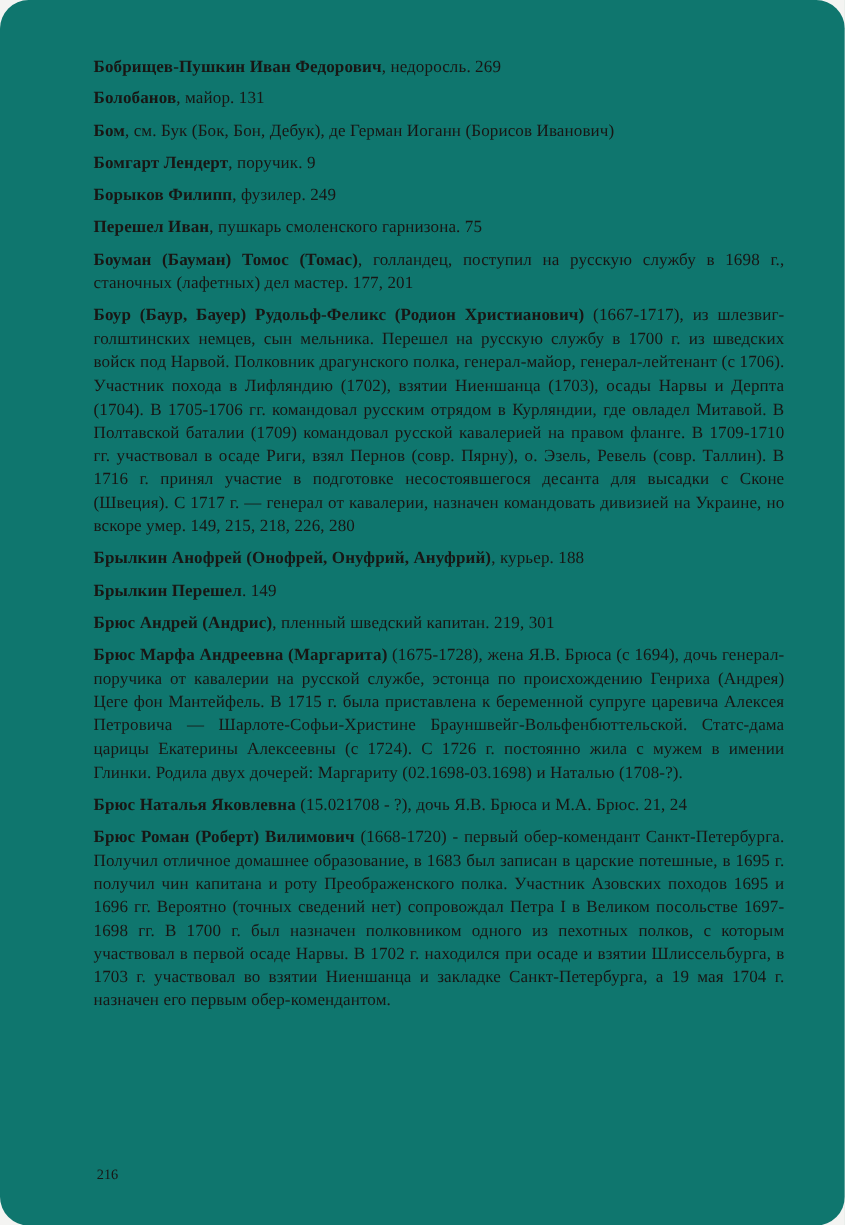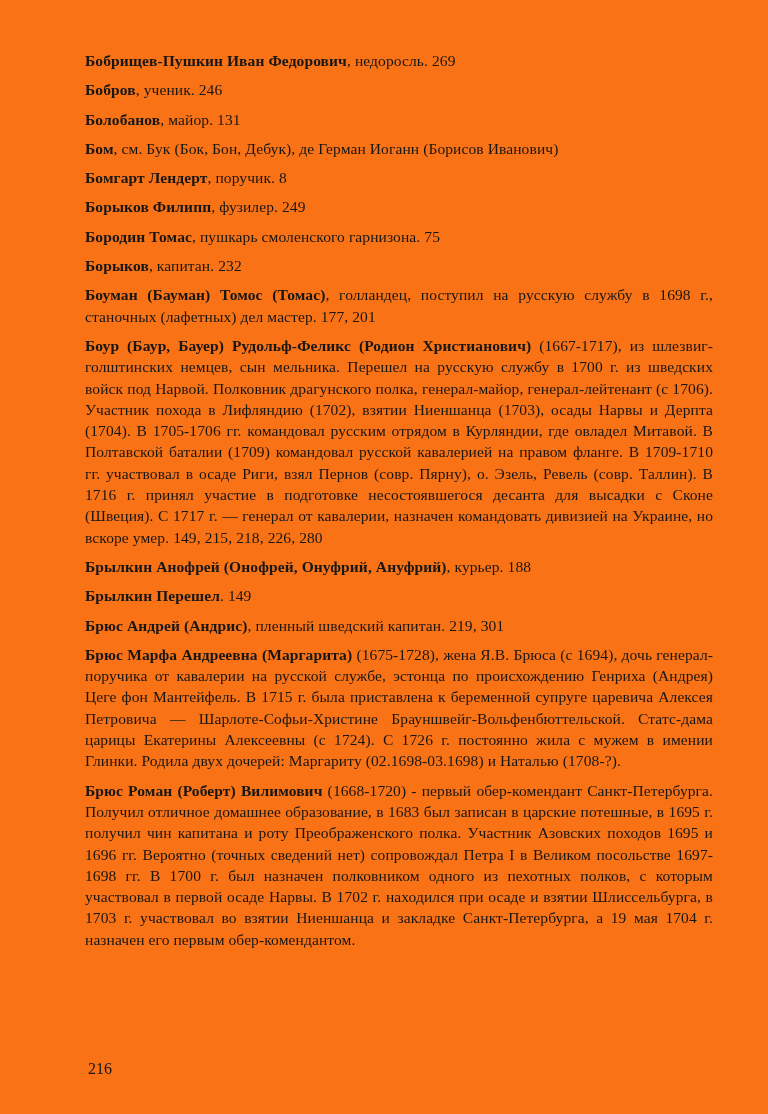--- a/index.html
+++ b/index.html
@@ -5,25 +5,26 @@
   html, body {
     margin: 0;
     padding: 0;
     background: #f4f4f2;
   }
   .page {
     position: relative;
     width: 768px;
     height: 1114px;
     margin: 0 auto;
-    background: #f97316;
+    background: #0f766e;
     box-sizing: border-box;
     overflow: hidden;
     font-family: "Liberation Serif", "DejaVu Serif", serif;
     color: #181614;
+    border-radius: 26px;
   }
   .text-block {
     position: absolute;
     top: 50px;
     left: 85px;
     width: 628px;
   }
   p.entry {
     margin: 0 0 8px 0;
     font-size: 15.5px;
@@ -31,58 +32,57 @@
     text-align: justify;
     letter-spacing: 0.1px;
   }
   p.entry b {
     font-weight: 700;
   }
   .page-number {
     position: absolute;
     left: 88px;
     top: 1060px;
-    font-size: 16px;
+    font-size: 13px;
     color: #181614;
   }
 </style>
 </head>
 <body>
 
 <div class="page">
   <div class="text-block">
 
     <p class="entry"><b>Бобрищев-Пушкин Иван Федорович</b><span>, недоросль. 269</span></p>
 
-    <p class="entry"><b>Бобров</b><span>, ученик. 246</span></p>
 
     <p class="entry"><b>Болобанов</b><span>, майор. 131</span></p>
 
     <p class="entry"><b>Бом</b><span>, см. Бук (Бок, Бон, Дебук), де Герман Иоганн (Борисов Иванович)</span></p>
 
-    <p class="entry"><b>Бомгарт Лендерт</b><span>, поручик. 8</span></p>
+    <p class="entry"><b>Бомгарт Лендерт</b><span>, поручик. 9</span></p>
 
     <p class="entry"><b>Борыков Филипп</b><span>, фузилер. 249</span></p>
 
 
-    <p class="entry"><b>Бородин Томас</b><span>, пушкарь смоленского гарнизона. 75</span></p>
+    <p class="entry"><b>Перешел Иван</b><span>, пушкарь смоленского гарнизона. 75</span></p>
 
-    <p class="entry"><b>Борыков</b><span>, капитан. 232</span></p>
 
     <p class="entry"><b>Боуман (Бауман) Томос (Томас)</b><span>, голландец, поступил на русскую службу в 1698 г., станочных (лафетных) дел мастер. 177, 201</span></p>
 
     <p class="entry"><b>Боур (Баур, Бауер) Рудольф-Феликс (Родион Христианович)</b><span> (1667-1717), из шлезвиг-голштинских немцев, сын мельника. Перешел на русскую службу в 1700 г. из шведских войск под Нарвой. Полковник драгунского полка, генерал-майор, генерал-лейтенант (с 1706). Участник похода в Лифляндию (1702), взятии Ниеншанца (1703), осады Нарвы и Дерпта (1704). В 1705-1706 гг. командовал русским отрядом в Курляндии, где овладел Митавой. В Полтавской баталии (1709) командовал русской кавалерией на правом фланге. В 1709-1710 гг. участвовал в осаде Риги, взял Пернов (совр. Пярну), о. Эзель, Ревель (совр. Таллин). В 1716 г. принял участие в подготовке несостоявшегося десанта для высадки с Сконе (Швеция). С 1717 г. — генерал от кавалерии, назначен командовать дивизией на Украине, но вскоре умер. 149, 215, 218, 226, 280</span></p>
 
     <p class="entry"><b>Брылкин Анофрей (Онофрей, Онуфрий, Ануфрий)</b><span>, курьер. 188</span></p>
 
     <p class="entry"><b>Брылкин Перешел</b><span>. 149</span></p>
 
     <p class="entry"><b>Брюс Андрей (Андрис)</b><span>, пленный шведский капитан. 219, 301</span></p>
 
     <p class="entry"><b>Брюс Марфа Андреевна (Маргарита)</b><span> (1675-1728), жена Я.В. Брюса (с 1694), дочь генерал-поручика от кавалерии на русской службе, эстонца по происхождению Генриха (Андрея) Цеге фон Мантейфель. В 1715 г. была приставлена к беременной супруге царевича Алексея Петровича — Шарлоте-Софьи-Христине Брауншвейг-Вольфенбюттельской. Статс-дама царицы Екатерины Алексеевны (с 1724). С 1726 г. постоянно жила с мужем в имении Глинки. Родила двух дочерей: Маргариту (02.1698-03.1698) и Наталью (1708-?).</span></p>
 
+    <p class="entry"><b>Брюс Наталья Яковлевна</b><span> (15.021708 - ?), дочь Я.В. Брюса и М.А. Брюс. 21, 24</span></p>
 
     <p class="entry"><b>Брюс Роман (Роберт) Вилимович</b><span> (1668-1720) - первый обер-комендант Санкт-Петербурга. Получил отличное домашнее образование, в 1683 был записан в царские потешные, в 1695 г. получил чин капитана и роту Преображенского полка. Участник Азовских походов 1695 и 1696 гг. Вероятно (точных сведений нет) сопровождал Петра I в Великом посольстве 1697-1698 гг. В 1700 г. был назначен полковником одного из пехотных полков, с которым участвовал в первой осаде Нарвы. В 1702 г. находился при осаде и взятии Шлиссельбурга, в 1703 г. участвовал во взятии Ниеншанца и закладке Санкт-Петербурга, а 19 мая 1704 г. назначен его первым обер-комендантом.</span></p>
 
   </div>
 
   <div class="page-number">216</div>
 </div>
 
 </body></html>

